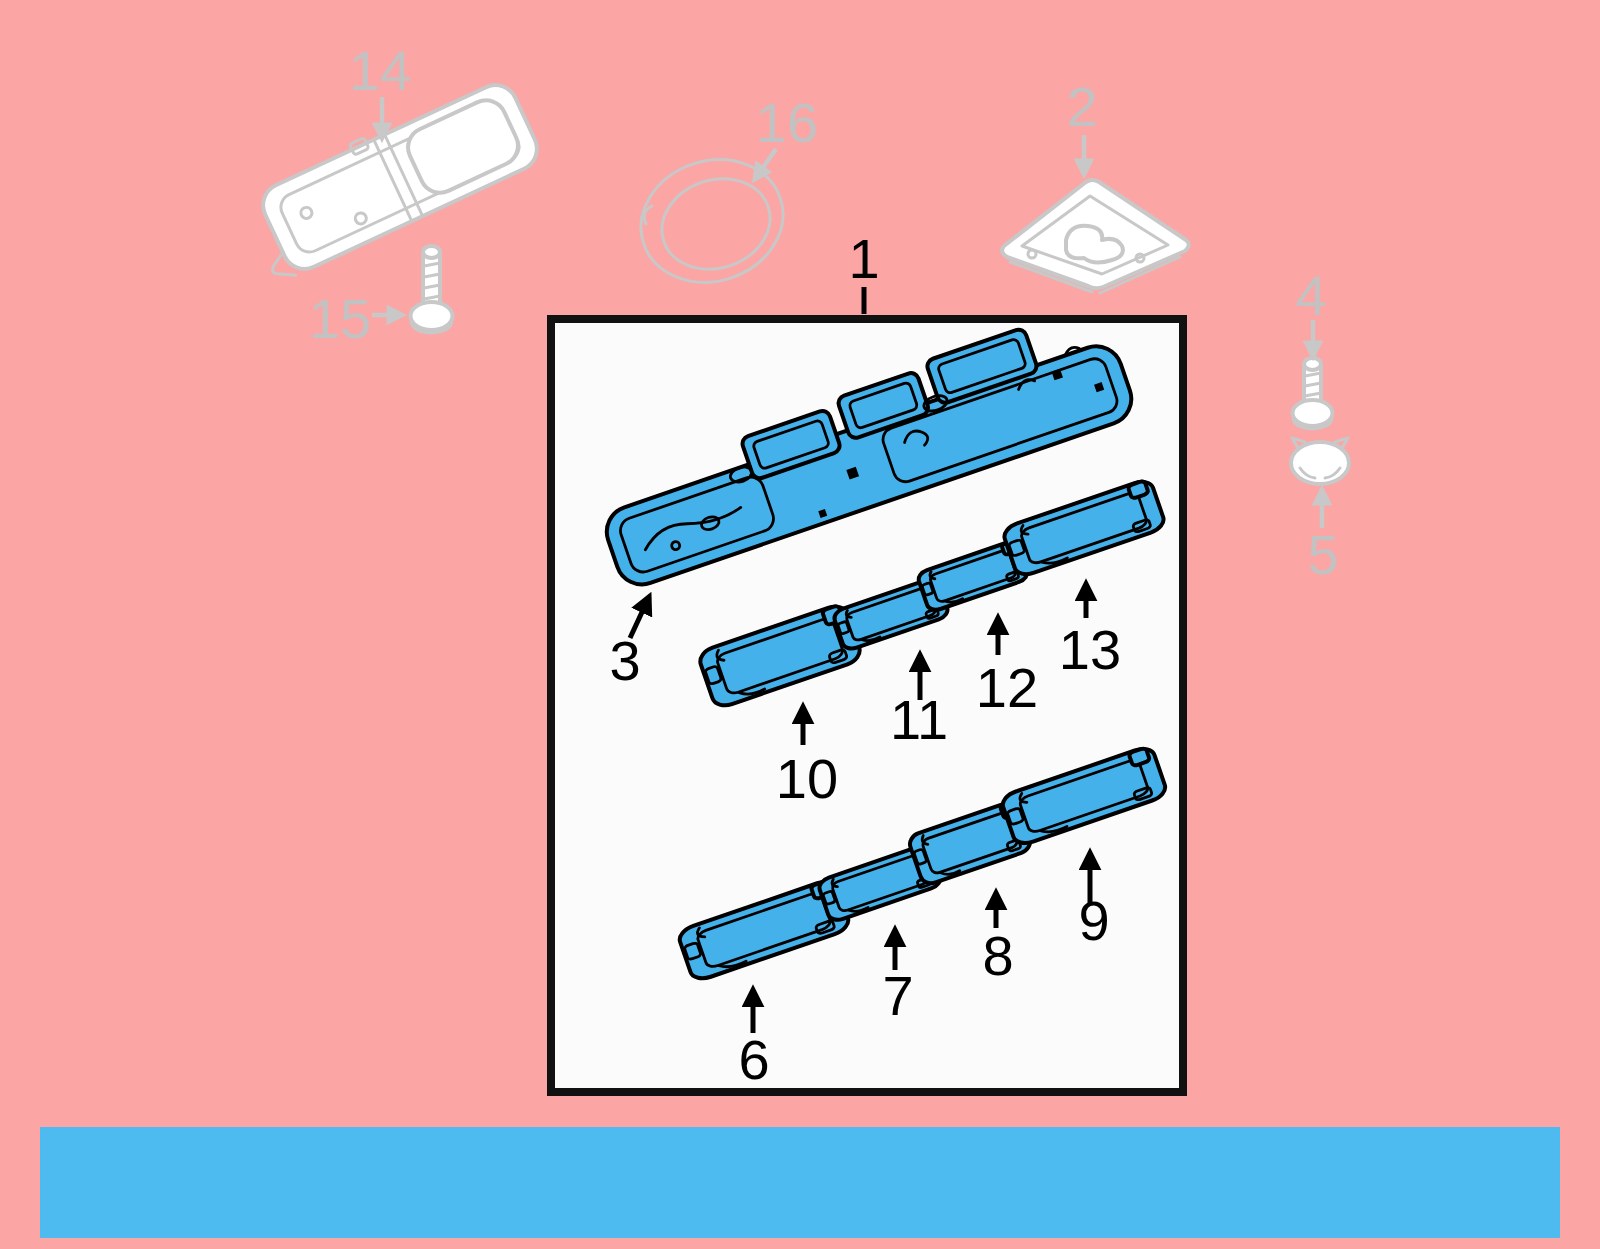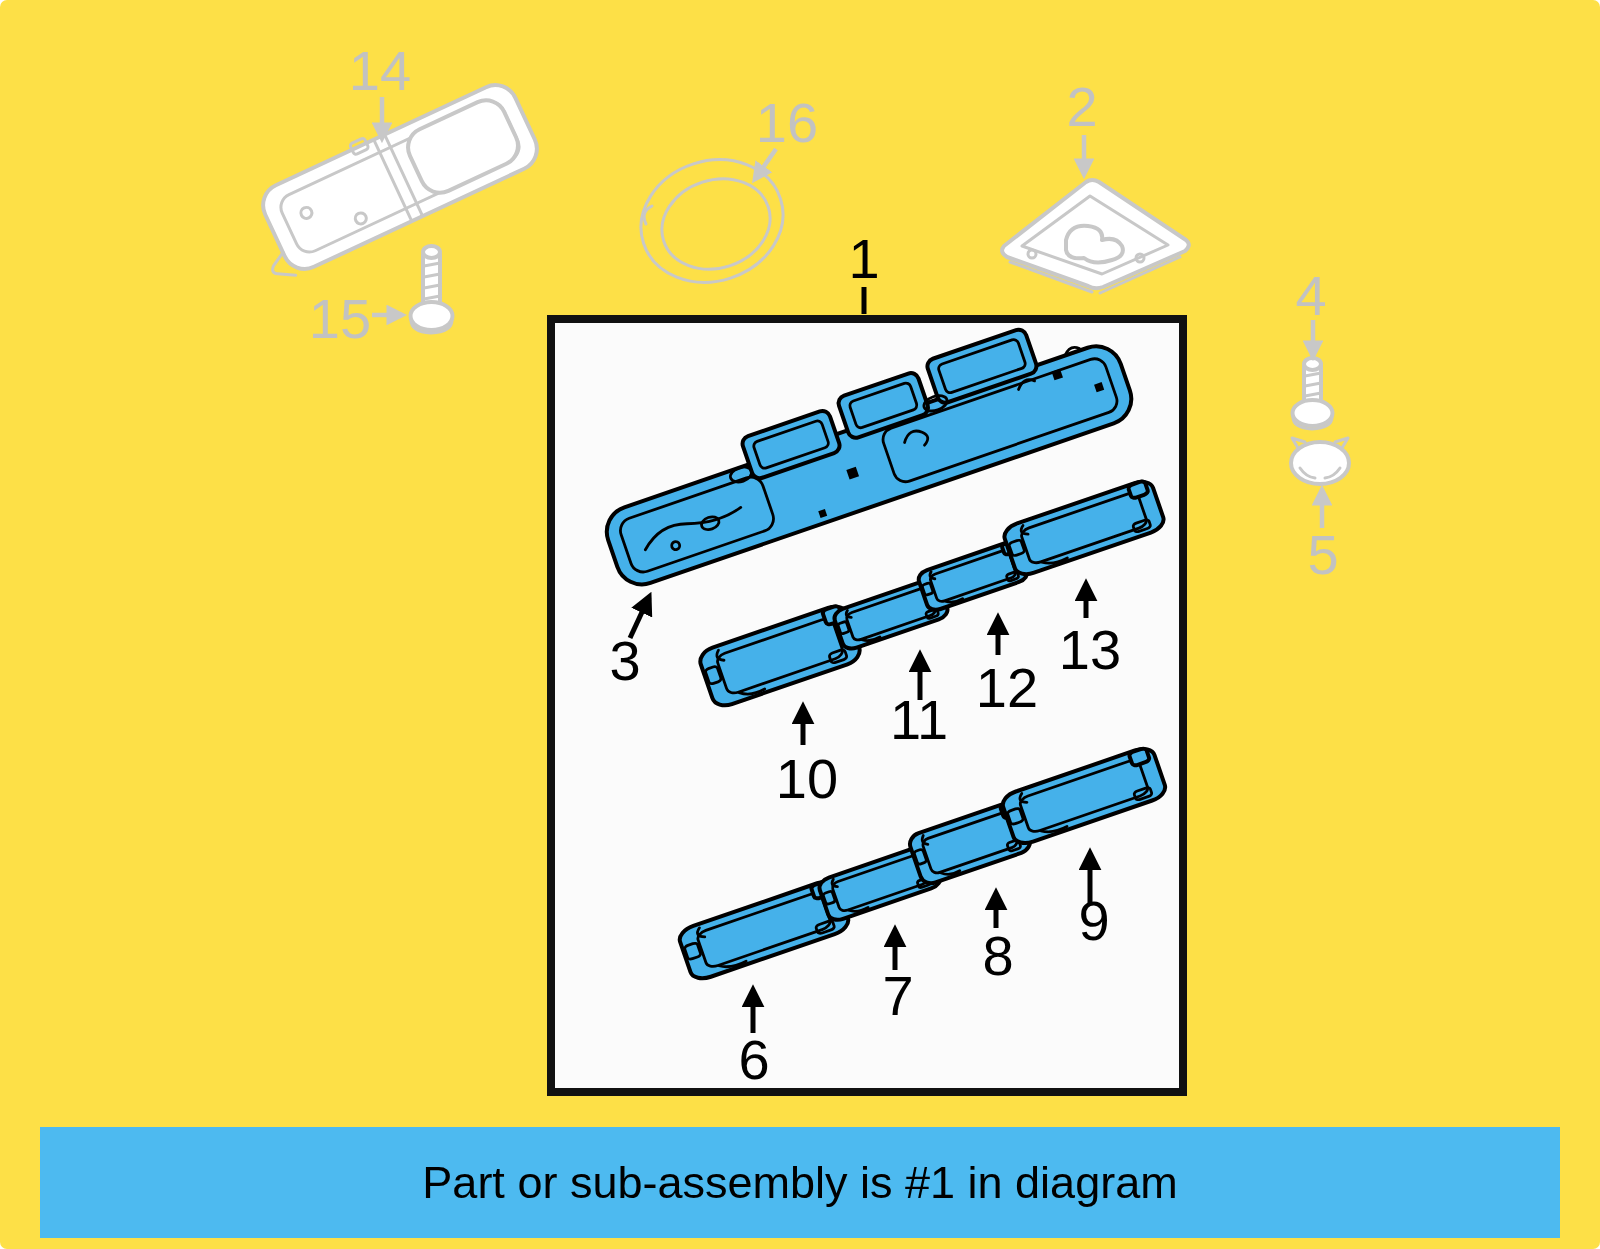--- a/index.html
+++ b/index.html
@@ -3,21 +3,21 @@
 <meta charset="utf-8">
 <style>
   :root{
     --blue:#45b1ea;
     --banner:#4dbaf0;
     --gray:#c8c8c8;
     --graylbl:#c2c2c2;
   }
   html,body{margin:0;padding:0;}
   body{background:#ffffff;font-family:"Liberation Sans", sans-serif;}
-  .page{position:relative;width:1600px;height:1249px;background:#fde047;overflow:hidden;border-radius:7px;}
+  .page{position:relative;width:1600px;height:1249px;background:#fca5a5;overflow:hidden;}
   .diagram-svg{position:absolute;left:0;top:0;}
   
   .pf{fill:var(--blue);stroke:#000;stroke-width:4;stroke-linejoin:round;vector-effect:non-scaling-stroke;}
   .pl{fill:none;stroke:#000;stroke-width:2.8;stroke-linejoin:round;stroke-linecap:round;vector-effect:non-scaling-stroke;}
   .gf{fill:#fff;stroke:var(--gray);stroke-width:4;stroke-linejoin:round;vector-effect:non-scaling-stroke;}
   .gl{fill:none;stroke:var(--gray);stroke-width:3;stroke-linejoin:round;stroke-linecap:round;vector-effect:non-scaling-stroke;}
   .lbl{font-family:"Liberation Sans",sans-serif;font-size:56px;fill:#000;text-anchor:middle;dominant-baseline:central;}
   .lblg{fill:var(--graylbl);}
   .arrow{stroke:#000;stroke-width:5;fill:none;marker-end:url(#mB);}
   .arrowg{stroke:var(--gray);stroke-width:4.5;fill:none;marker-end:url(#mG);}
@@ -172,16 +172,15 @@
     <line class="arrow" x1="753" y1="1033" x2="753" y2="990"></line>
     <text class="lbl" x="898" y="995">7</text>
     <line class="arrow" x1="895" y1="970" x2="895" y2="930"></line>
     <text class="lbl" x="998" y="955">8</text>
     <line class="arrow" x1="996" y1="928" x2="996" y2="893"></line>
     <text class="lbl" x="1094" y="920">9</text>
     <line class="arrow" x1="1090" y1="903" x2="1090" y2="853"></line>
   </svg>
 
   <div class="banner">
-    <div>Part or sub-assembly is #1 in diagram</div>
   </div>
 
 </div>
 
 </body></html>

